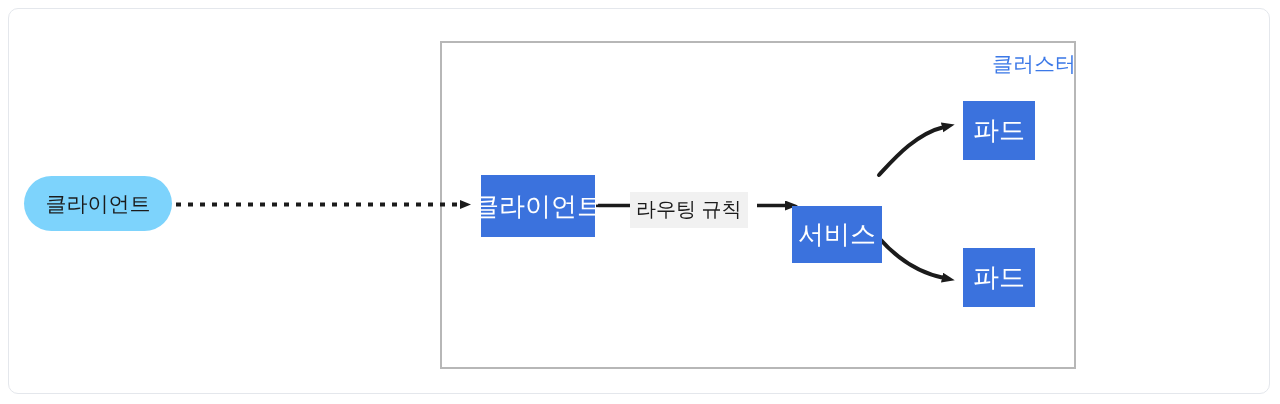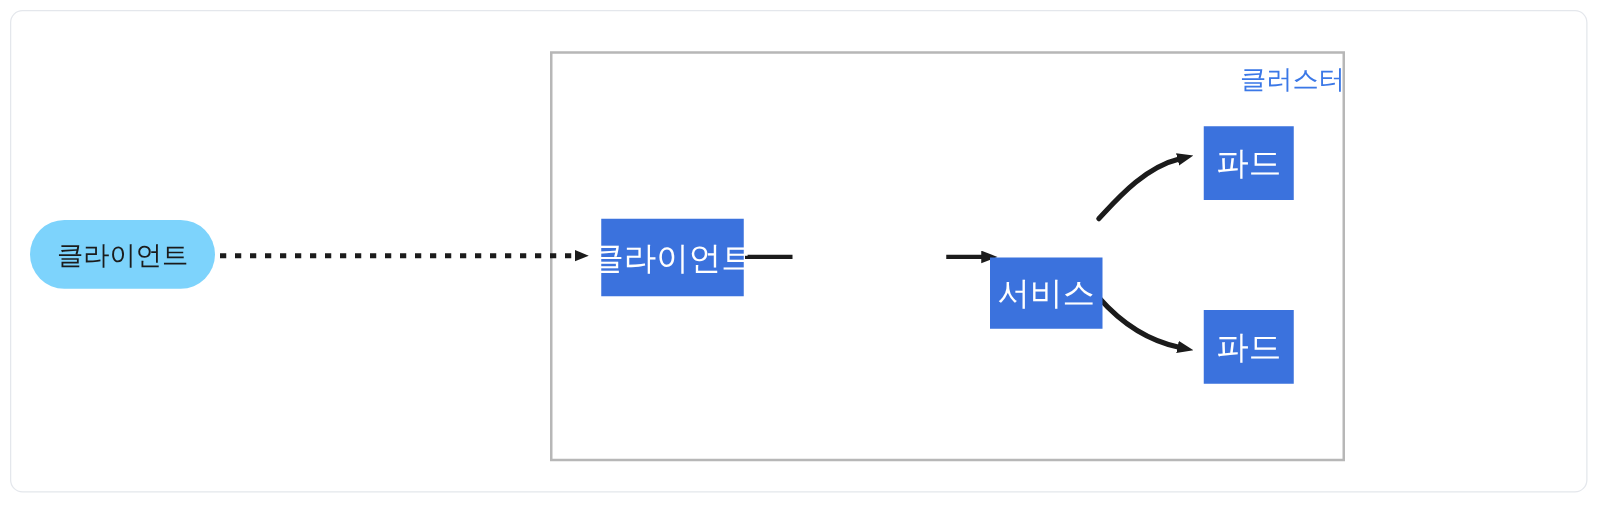--- a/index.html
+++ b/index.html
@@ -188,20 +188,21 @@
 
   <div id="client-node">
     <span>클라이언트</span>
   </div>
 
 
   <div id="ingress-node" class="k8s-box">
     <span>클라이언트</span>
   </div>
 
+  <div id="routing-label" class="edge-label">라우팅 규칙</div>
 
   <div id="service-node" class="k8s-box">
     <span>서비스</span>
   </div>
 
   <div id="pod-node-1" class="k8s-box">
     <span>파드</span>
   </div>
 
   <div id="pod-node-2" class="k8s-box">

